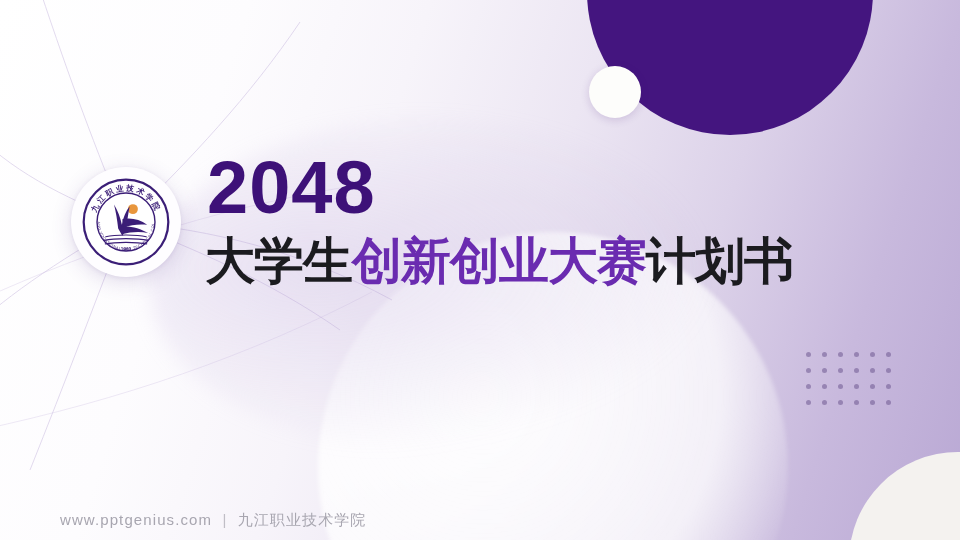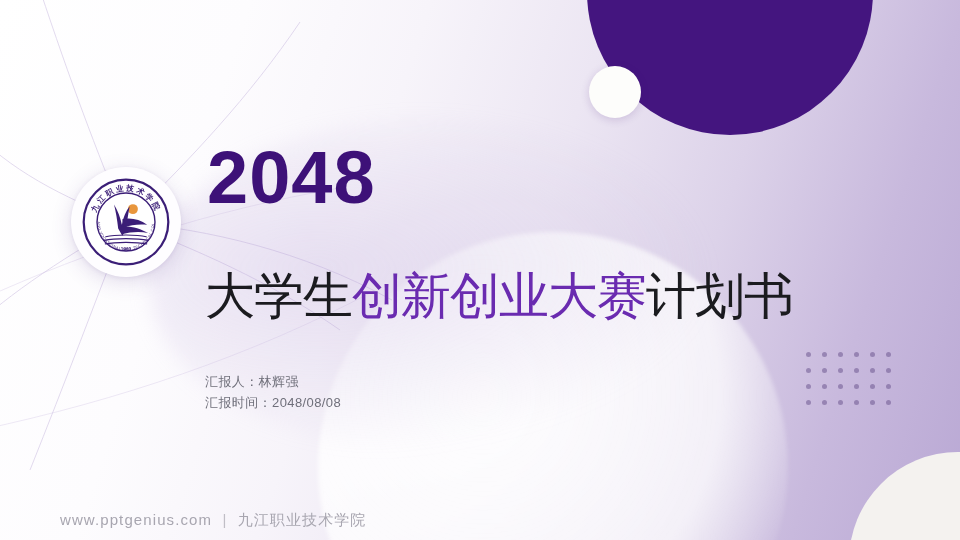--- a/index.html
+++ b/index.html
@@ -104,37 +104,36 @@
     background:#fefdff;
     box-shadow:0 5px 20px rgba(90,60,140,.17),
                0 1px 4px rgba(90,60,140,.10);
     display:flex; align-items:center; justify-content:center;
   }
   .logo-disc svg{ display:block; }
 
   
   .year{
     position:absolute;
-    left:207px; top:141px;
+    left:207px; top:151px;
     font-size:74px;
     font-weight:bold;
     letter-spacing:1px;
     color:#3d1178;
     line-height:1;
     font-family:"Liberation Sans","DejaVu Sans",sans-serif;
   }
   .headline{
     position:absolute;
     left:205px; top:236px;
     font-size:50px;
-    font-weight:normal;
+    font-weight:bold;
     letter-spacing:-1px;
     line-height:1;
     white-space:nowrap;
-    margin-top:35px;
   }
   .headline .dark{ color:#1b1b1f; }
   .headline .accent{ color:#6a2bb0; }
 
   .subtitle{
     position:absolute;
     left:205px; top:305px;
     font-size:20px;
     color:#2a2a30;
     letter-spacing:.5px;
@@ -253,24 +252,20 @@
     </svg>
   </div>
 
   <div class="year">2048</div>
 
   <div class="headline">
     <span class="dark">大学生</span><span class="accent">创新创业大赛</span><span class="dark">计划书</span>
   </div>
 
 
-  <div class="byline">
-    <div>汇报人：林辉强</div>
-    <div>汇报时间：2048/08/08</div>
-  </div>
 
   <div class="footer">
     <span>www.pptgenius.com</span>
     <span class="sep">|</span>
     <span>九江职业技术学院</span>
   </div>
 
 </div>
 
 </body></html>

